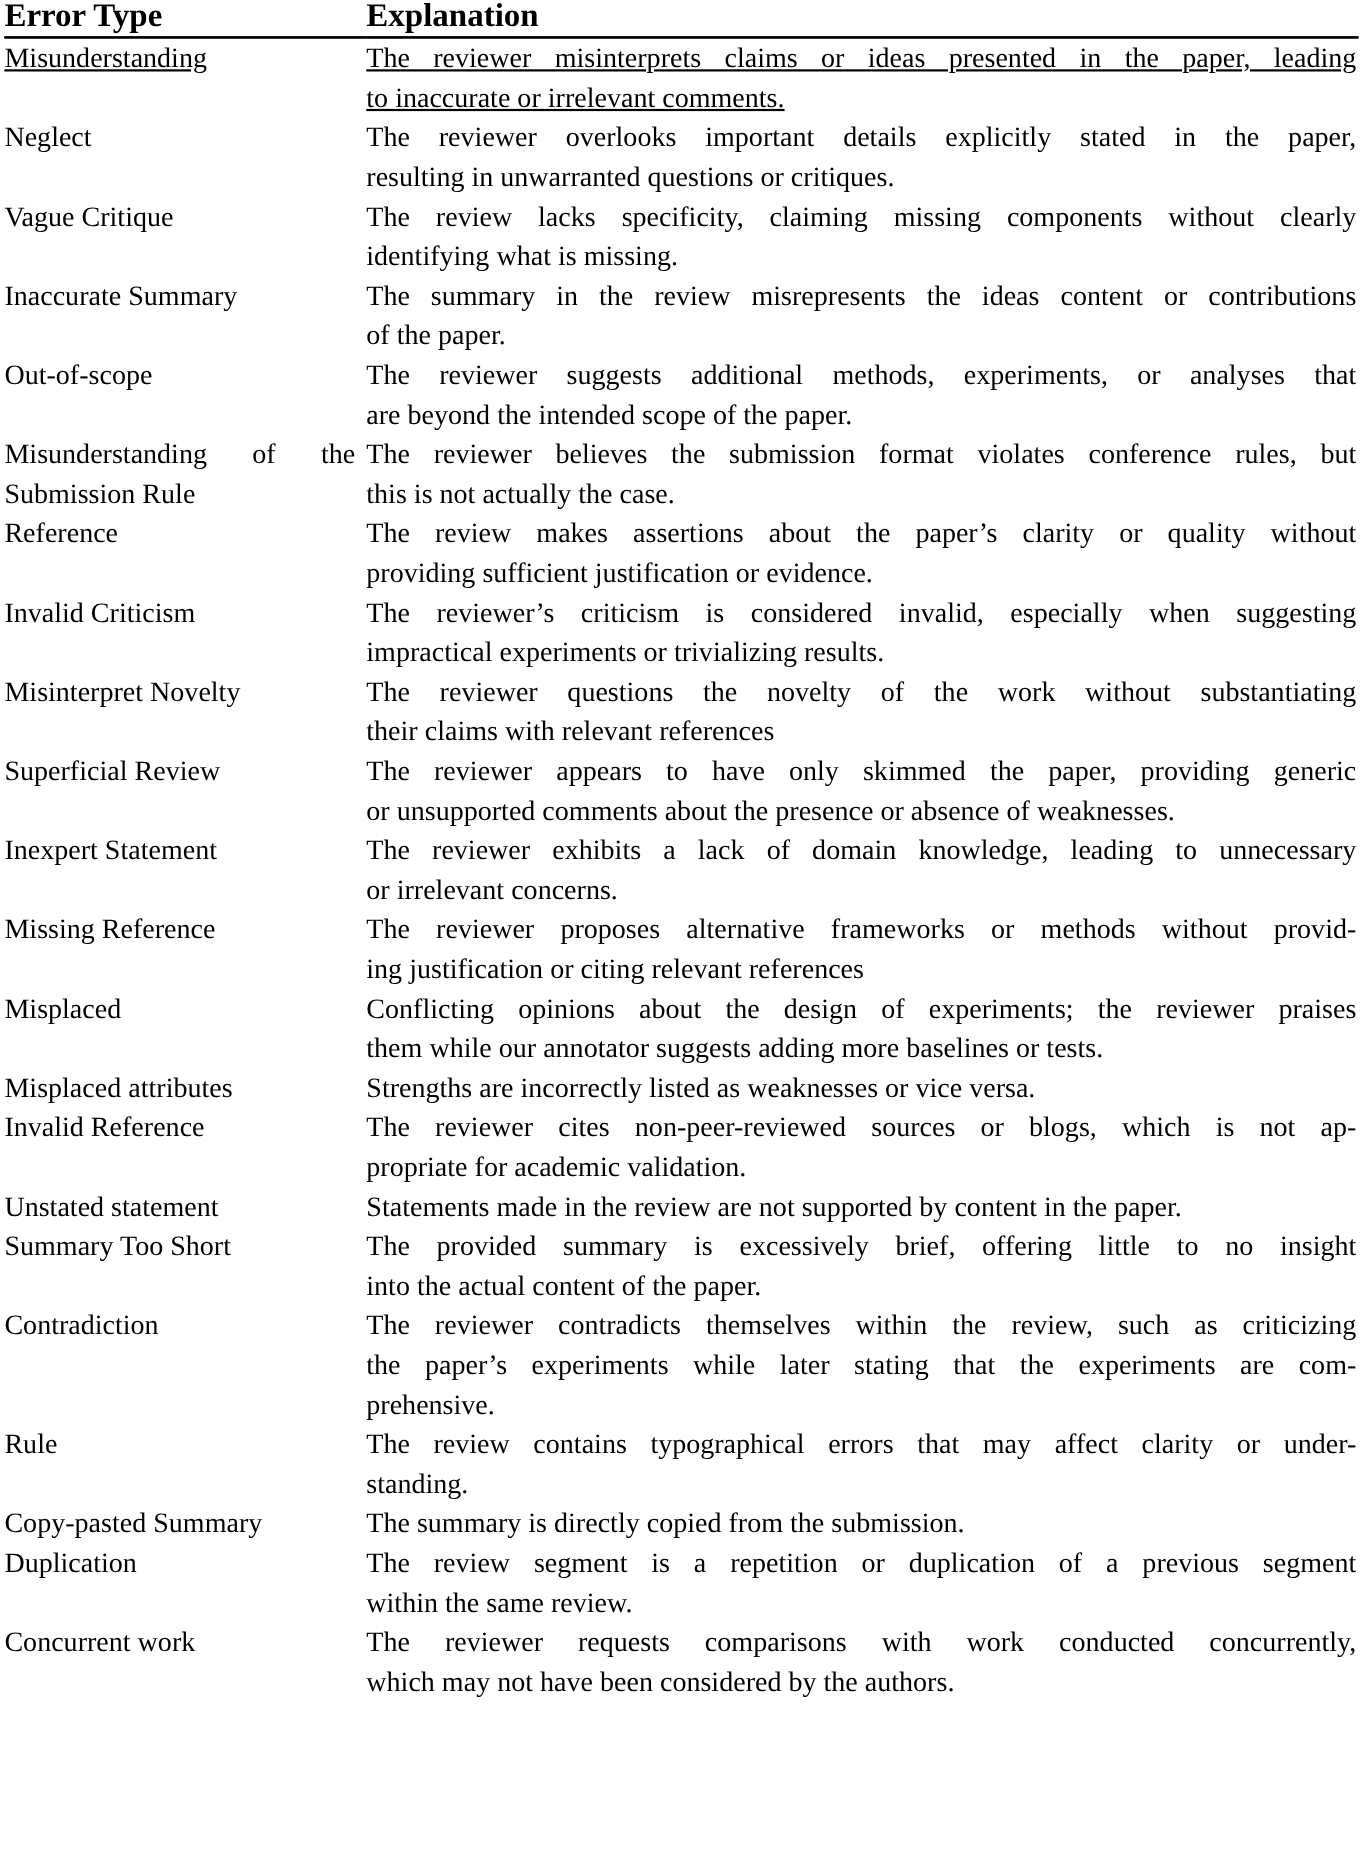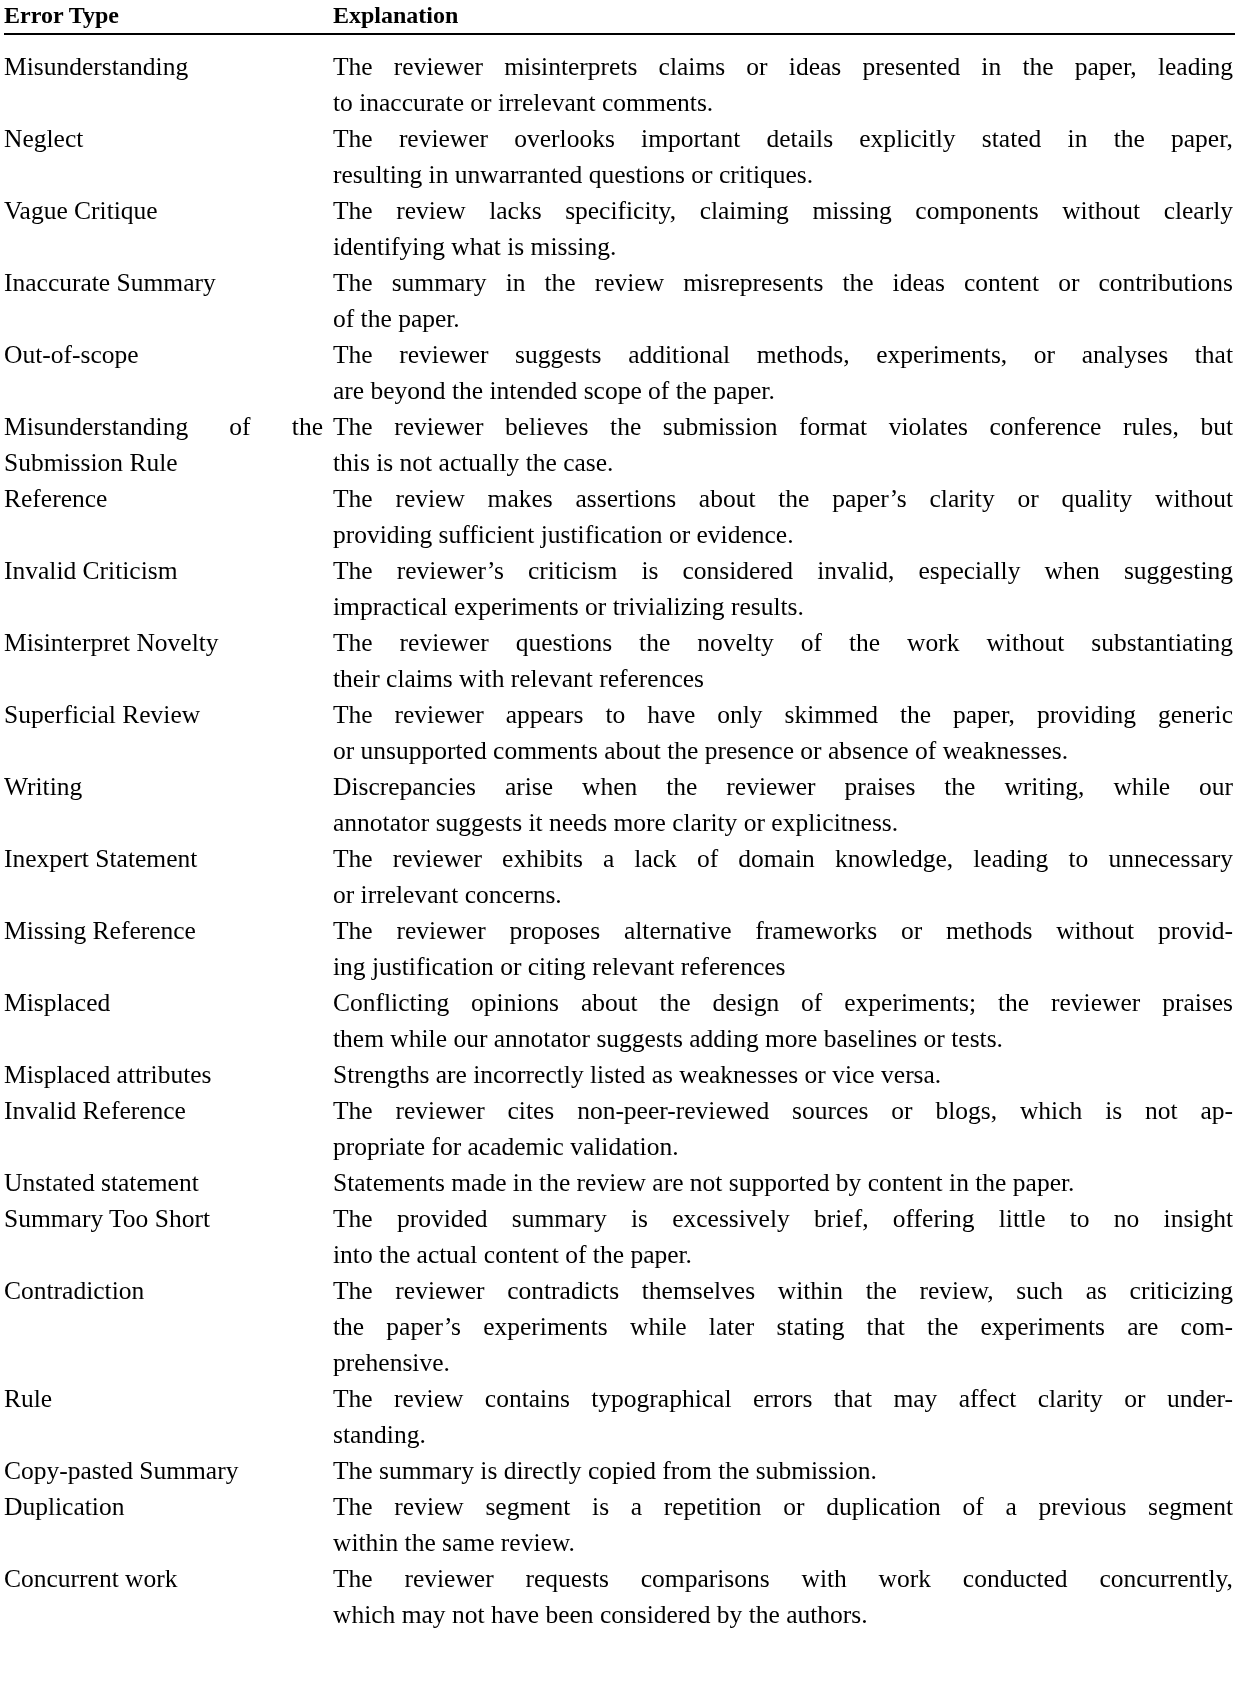--- a/index.html
+++ b/index.html
@@ -30,40 +30,40 @@
     font-size: 25.5px;
     line-height: 36px;
   }
 
   table.err-table col.col-type { width: 329px; }
   table.err-table col.col-expl { width: 902px; }
 
   thead th {
     text-align: left;
     font-weight: bold;
-    font-size: 24px;
+    font-size: 30px;
     line-height: 30px;
     padding: 0 0 3px 0;
     vertical-align: top;
     
     height: 29px;
   }
 
   thead tr.header-row th {
     border-bottom: 2.4px solid #000000;
   }
 
   tbody td {
     vertical-align: top;
     padding: 0;
     border: none;
   }
 
   tbody tr:first-child td {
-    padding-top: 14px;
+    text-decoration: underline;
   }
 
   td.type-cell {
     padding-right: 10px;
     text-align: justify;
     text-justify: inter-word;
     hyphens: none;
   }
   td.type-cell .just-line {
     display: block;
@@ -237,33 +237,20 @@
           <td class="expl-cell">
             <span class="cell-inner">
               <span class="line">The reviewer appears to have only skimmed the paper, providing generic</span>
               <span class="line last">or unsupported comments about the presence or absence of weaknesses.</span>
             </span>
           </td>
         </tr>
         <tr>
           <td class="type-cell">
             <span class="cell-inner">
-              <span class="plain-line">Writing</span>
-            </span>
-          </td>
-          <td class="expl-cell">
-            <span class="cell-inner">
-              <span class="line">Discrepancies arise when the reviewer praises the writing, while our</span>
-              <span class="line last">annotator suggests it needs more clarity or explicitness.</span>
-            </span>
-          </td>
-        </tr>
-        <tr>
-          <td class="type-cell">
-            <span class="cell-inner">
               <span class="plain-line">Inexpert Statement</span>
             </span>
           </td>
           <td class="expl-cell">
             <span class="cell-inner">
               <span class="line">The reviewer exhibits a lack of domain knowledge, leading to unnecessary</span>
               <span class="line last">or irrelevant concerns.</span>
             </span>
           </td>
         </tr>

